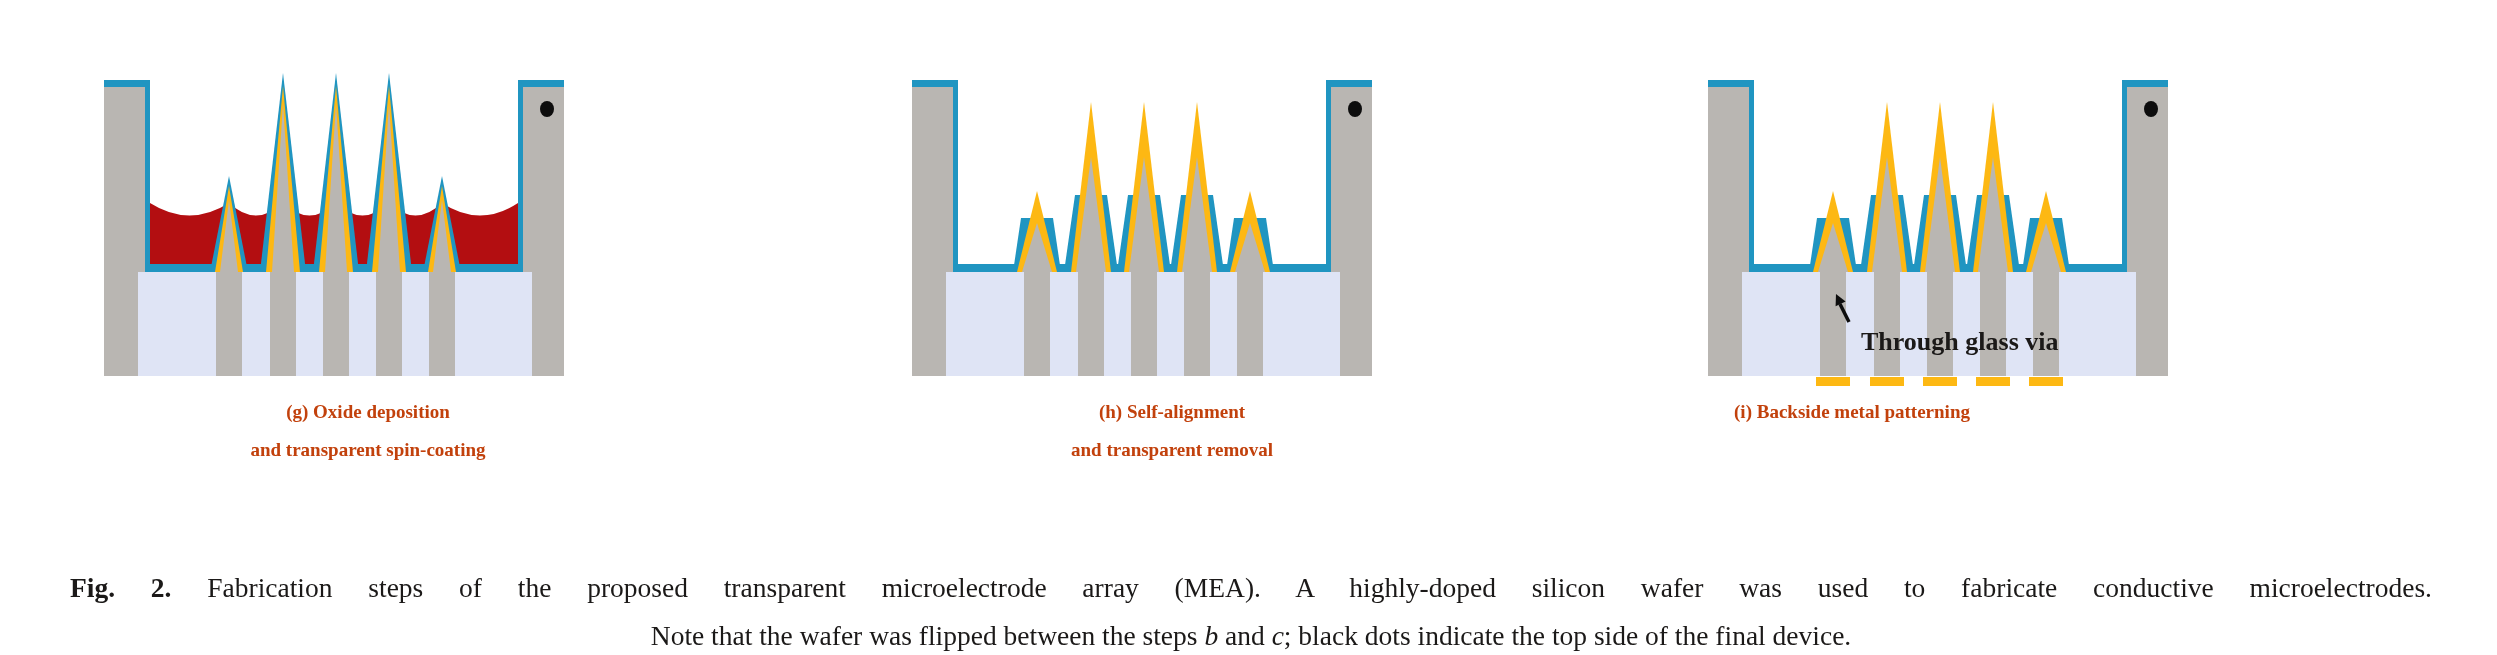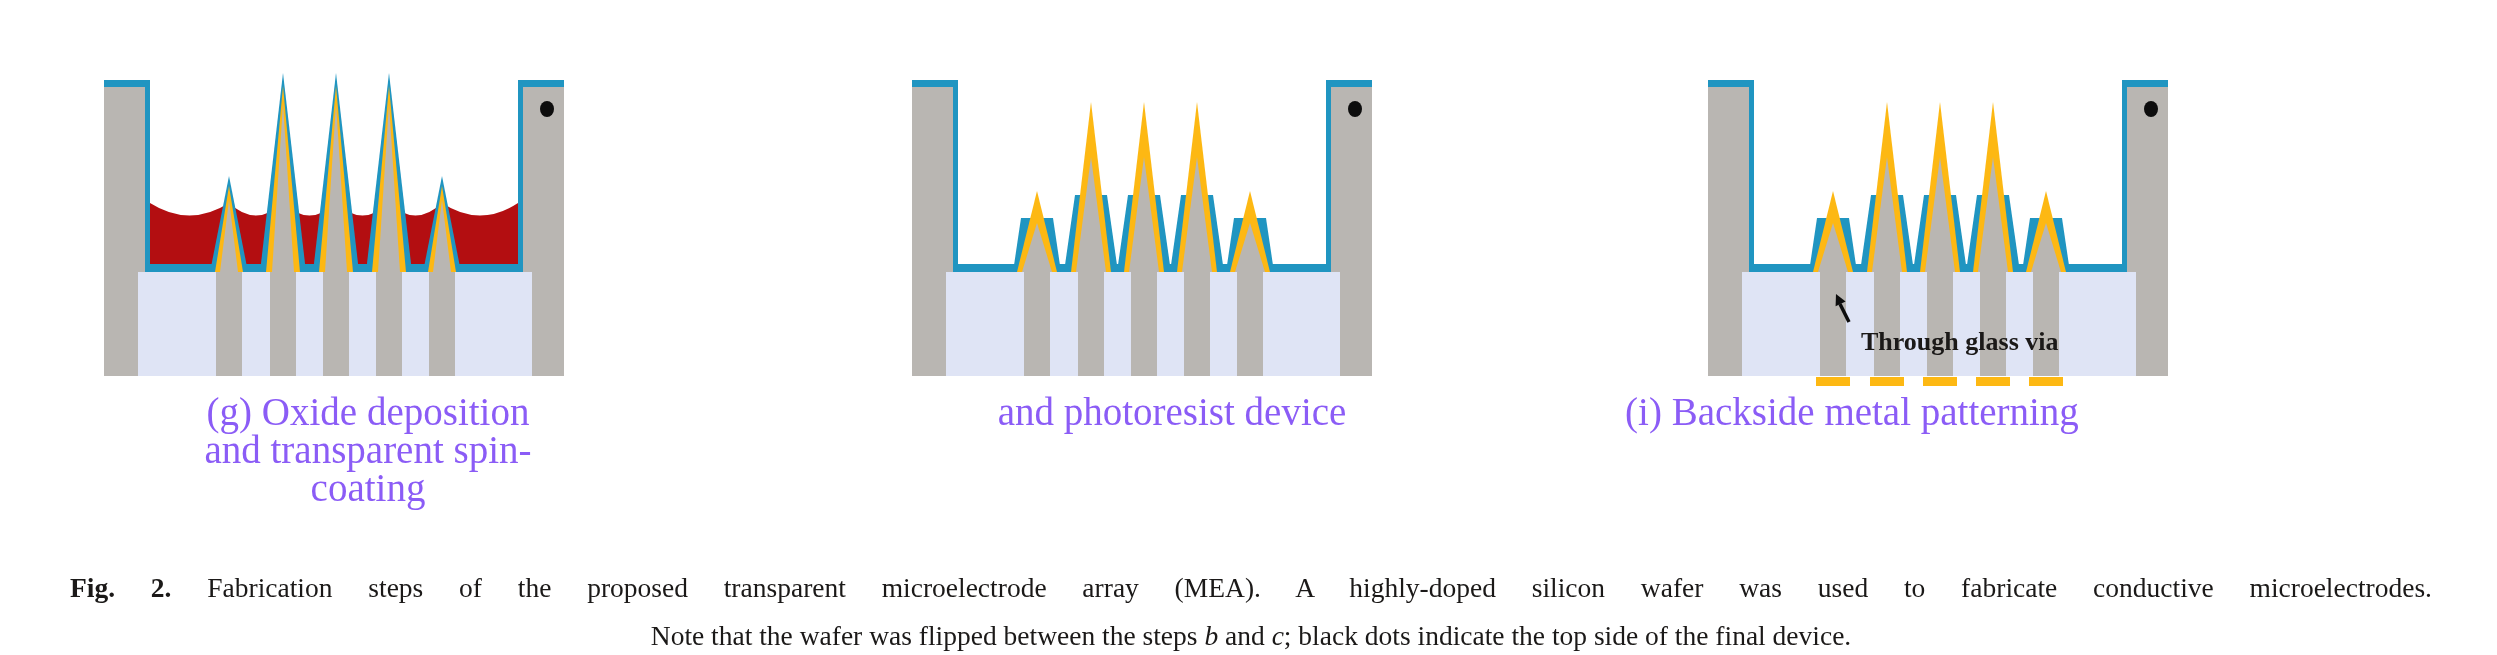--- a/index.html
+++ b/index.html
@@ -1,20 +1,20 @@
 <!DOCTYPE html>
 <html><head>
 <meta charset="utf-8">
 <style>
   html,body{margin:0;padding:0;background:#ffffff;}
   body{width:2497px;height:655px;position:relative;overflow:hidden;
        font-family:"Liberation Serif", serif;color:#1b1918;}
   .panel-svg{position:absolute;top:58px;width:480px;height:330px;}
-  .pcap{position:absolute;top:393px;text-align:center;font-weight:normal;
-        font-size:39px;line-height:38px;color:#8b5cf6;}
+  .pcap{position:absolute;top:393px;text-align:center;font-weight:bold;
+        font-size:19px;line-height:38px;color:#c2410c;}
   .figcap{position:absolute;left:70px;top:528px;width:2362px;
           font-size:27.5px;line-height:48px;color:#1b1918;margin-top:36px;}
   .figcap .l1{text-align:justify;text-align-last:justify;}
   .figcap .l2{text-align:center;}
   .b{font-weight:bold;}
   .i{font-style:italic;}
 </style>
 </head>
 <body>
 
@@ -128,21 +128,22 @@
       <polygon points="137,236 146.6,243.6 136.6,248.2" fill="#0d0d0d"></polygon>
       <text x="162" y="292" fill="#1b1918" font-size="26" font-weight="bold" font-family="&quot;Liberation Serif&quot;, serif">Through glass via</text>
     </svg>
 
   <div class="pcap" style="left:168px;width:400px">
     <div>(g) Oxide deposition</div>
     <div>and transparent spin-coating</div>
   </div>
 
   <div class="pcap" style="left:972px;width:400px">
-    <div>and photoresist device</div>
+    <div>(h) Self-alignment</div>
+    <div>and transparent removal</div>
   </div>
 
   <div class="pcap" style="left:1602px;width:500px">
     <div>(i) Backside metal patterning</div>
   </div>
 
   <div class="figcap">
     <div class="l1"><span class="b">Fig. 2.</span> <span>Fabrication steps of the proposed transparent microelectrode array (MEA). A highly-doped silicon wafer was used to fabricate conductive microelectrodes.</span></div>
     <div class="l2"><span>Note that the wafer was flipped between the steps </span><span class="i">b</span><span> and </span><span class="i">c</span><span>; black dots indicate the top side of the final device.</span></div>
   </div>

